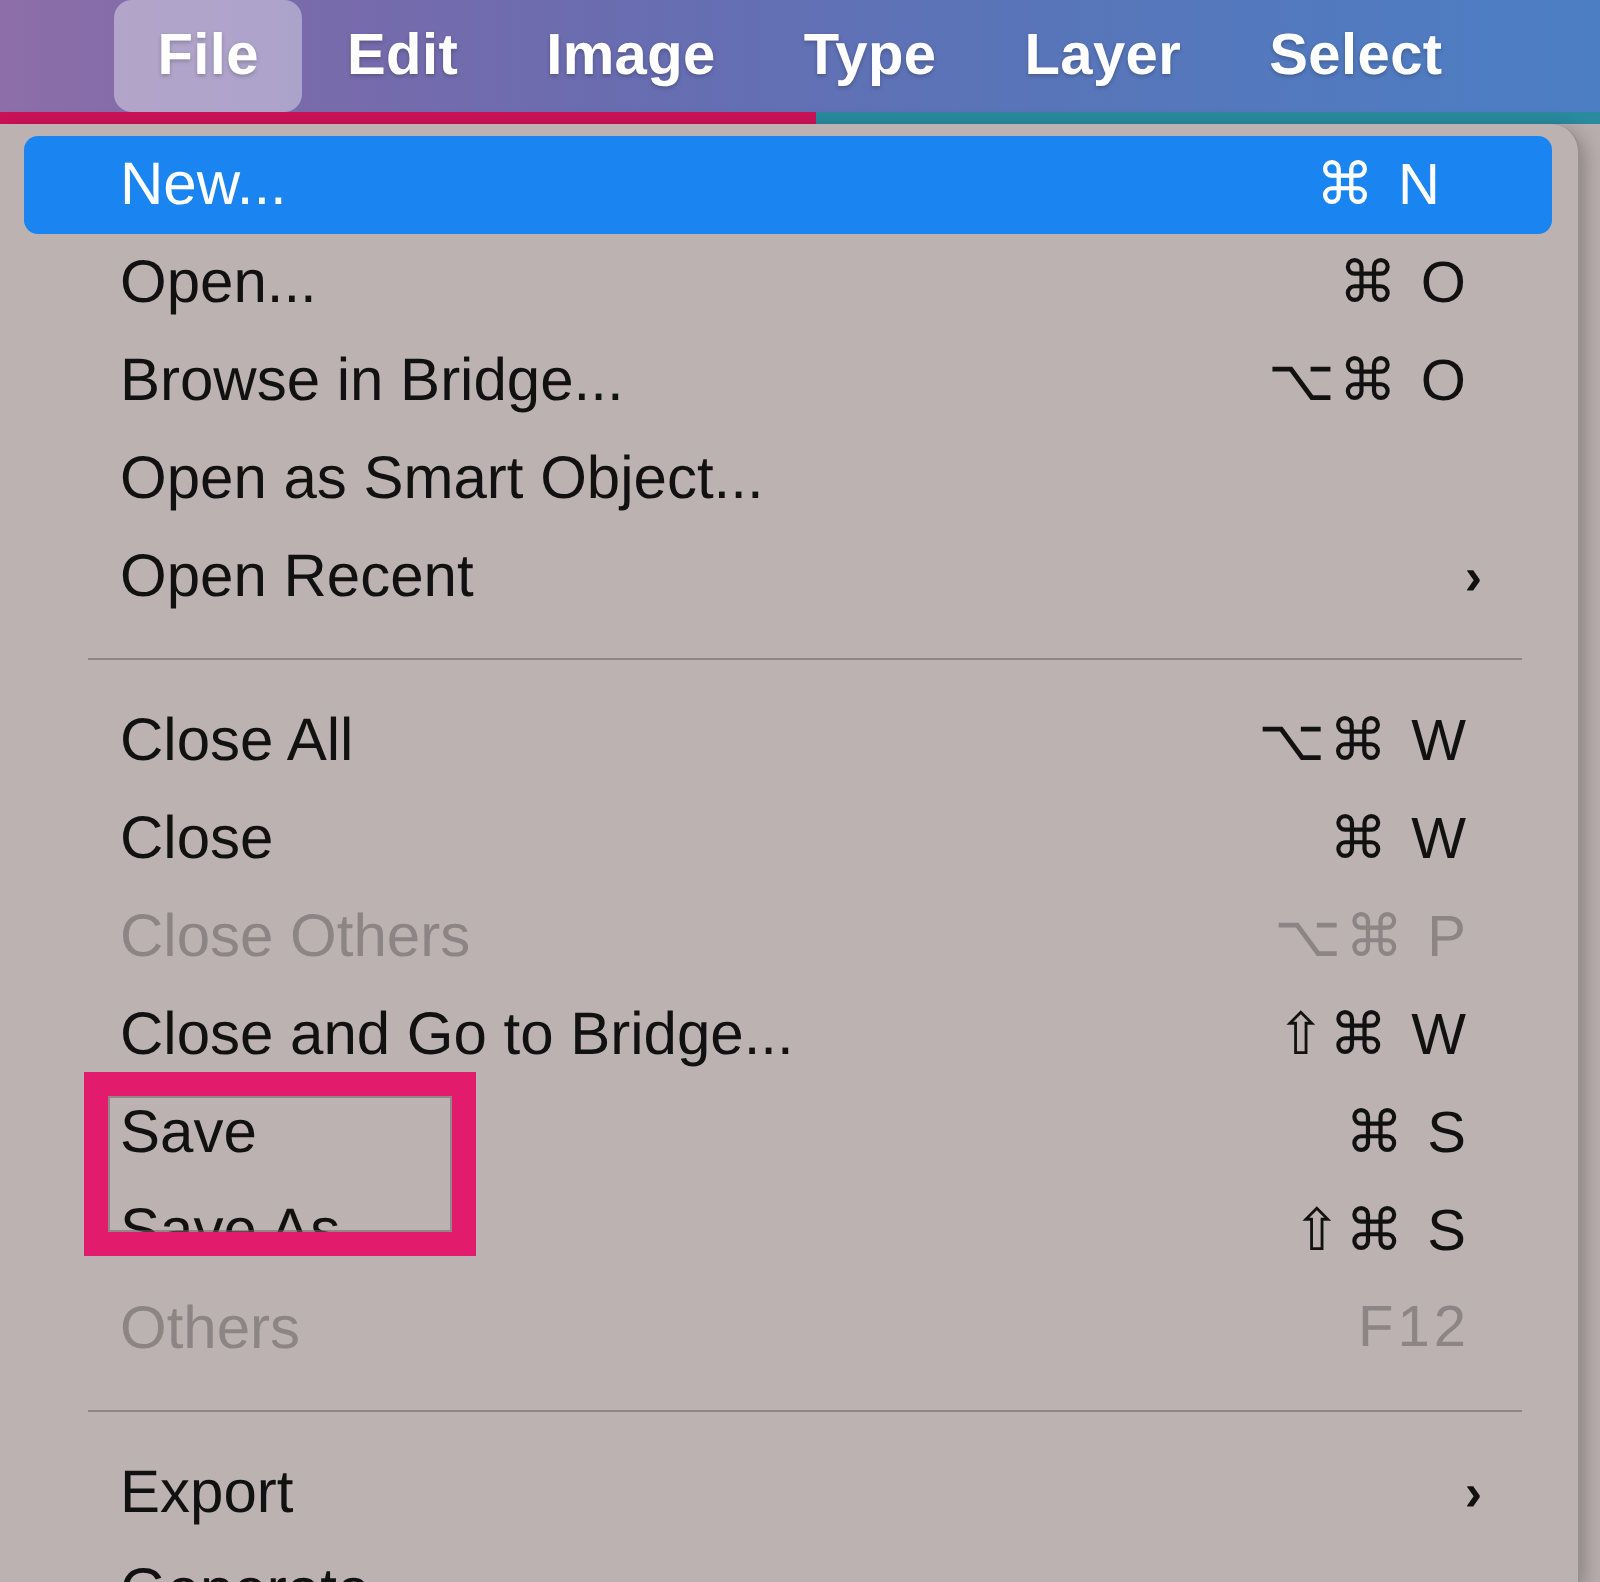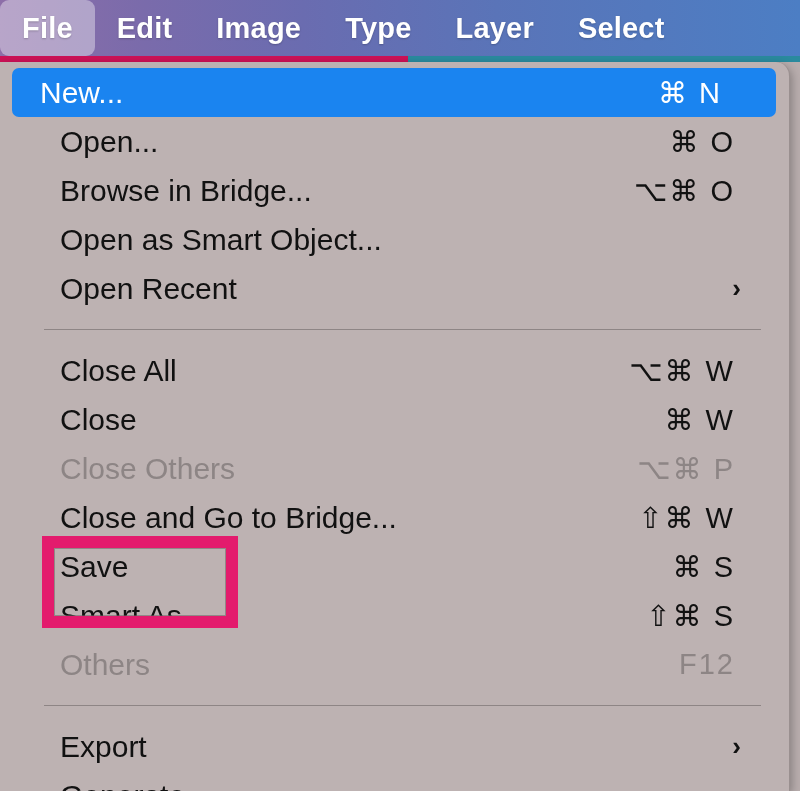--- a/index.html
+++ b/index.html
@@ -16,20 +16,21 @@
     background:#b9aeae;
   }
 
   
   #menubar {
     position:absolute; left:0; top:0;
     width:800px; height:56px;
     background:linear-gradient(to right, #8d6ea8 0%, #7a6bab 18%, #6a6cb0 38%, #5a74b8 62%, #4c7ec4 100%);
     display:flex; align-items:center;
     overflow:hidden;
+    justify-content:center;
   }
   #menubar-underline {
     position:absolute; left:0; top:56px;
     width:800px; height:6px;
     display:flex;
   }
   #menubar-underline .seg-pink { width:51%; height:100%; background:#cc1257; }
   #menubar-underline .seg-teal { width:49%; height:100%; background:#2a8a9e; }
 
   .menubar-item {
@@ -85,21 +86,21 @@
     font-size:26px;
     font-weight:bold;
     color:#111111;
     padding-right:20px;
   }
 
   .menu-row.selected {
     background:#1a84f0;
     color:#ffffff;
     margin:0 14px 0 12px;
-    padding-left:28px;
+    padding-left:48px;
     border-radius:7px;
     width:764px;
   }
   .menu-row.selected .shortcut { color:#ffffff; }
 
   .menu-row.disabled { color:#8d8585; }
   .menu-row.disabled .shortcut { color:#8d8585; }
 
   .separator {
     height:1px;
@@ -178,21 +179,21 @@
       </div>
       <div class="menu-row">
         <span class="label">Close and Go to Bridge...</span>
         <span class="shortcut">⇧⌘ W</span>
       </div>
       <div class="menu-row">
         <span class="label">Save</span>
         <span class="shortcut">⌘ S</span>
       </div>
       <div class="menu-row">
-        <span class="label">Smart As...</span>
+        <span class="label">Save As...</span>
         <span class="shortcut">⇧⌘ S</span>
       </div>
       <div class="menu-row disabled">
         <span class="label">Others</span>
         <span class="shortcut">F12</span>
       </div>
       <div class="separator"></div>
       <div class="menu-row">
         <span class="label">Export</span>
         <span class="chevron">›</span>

